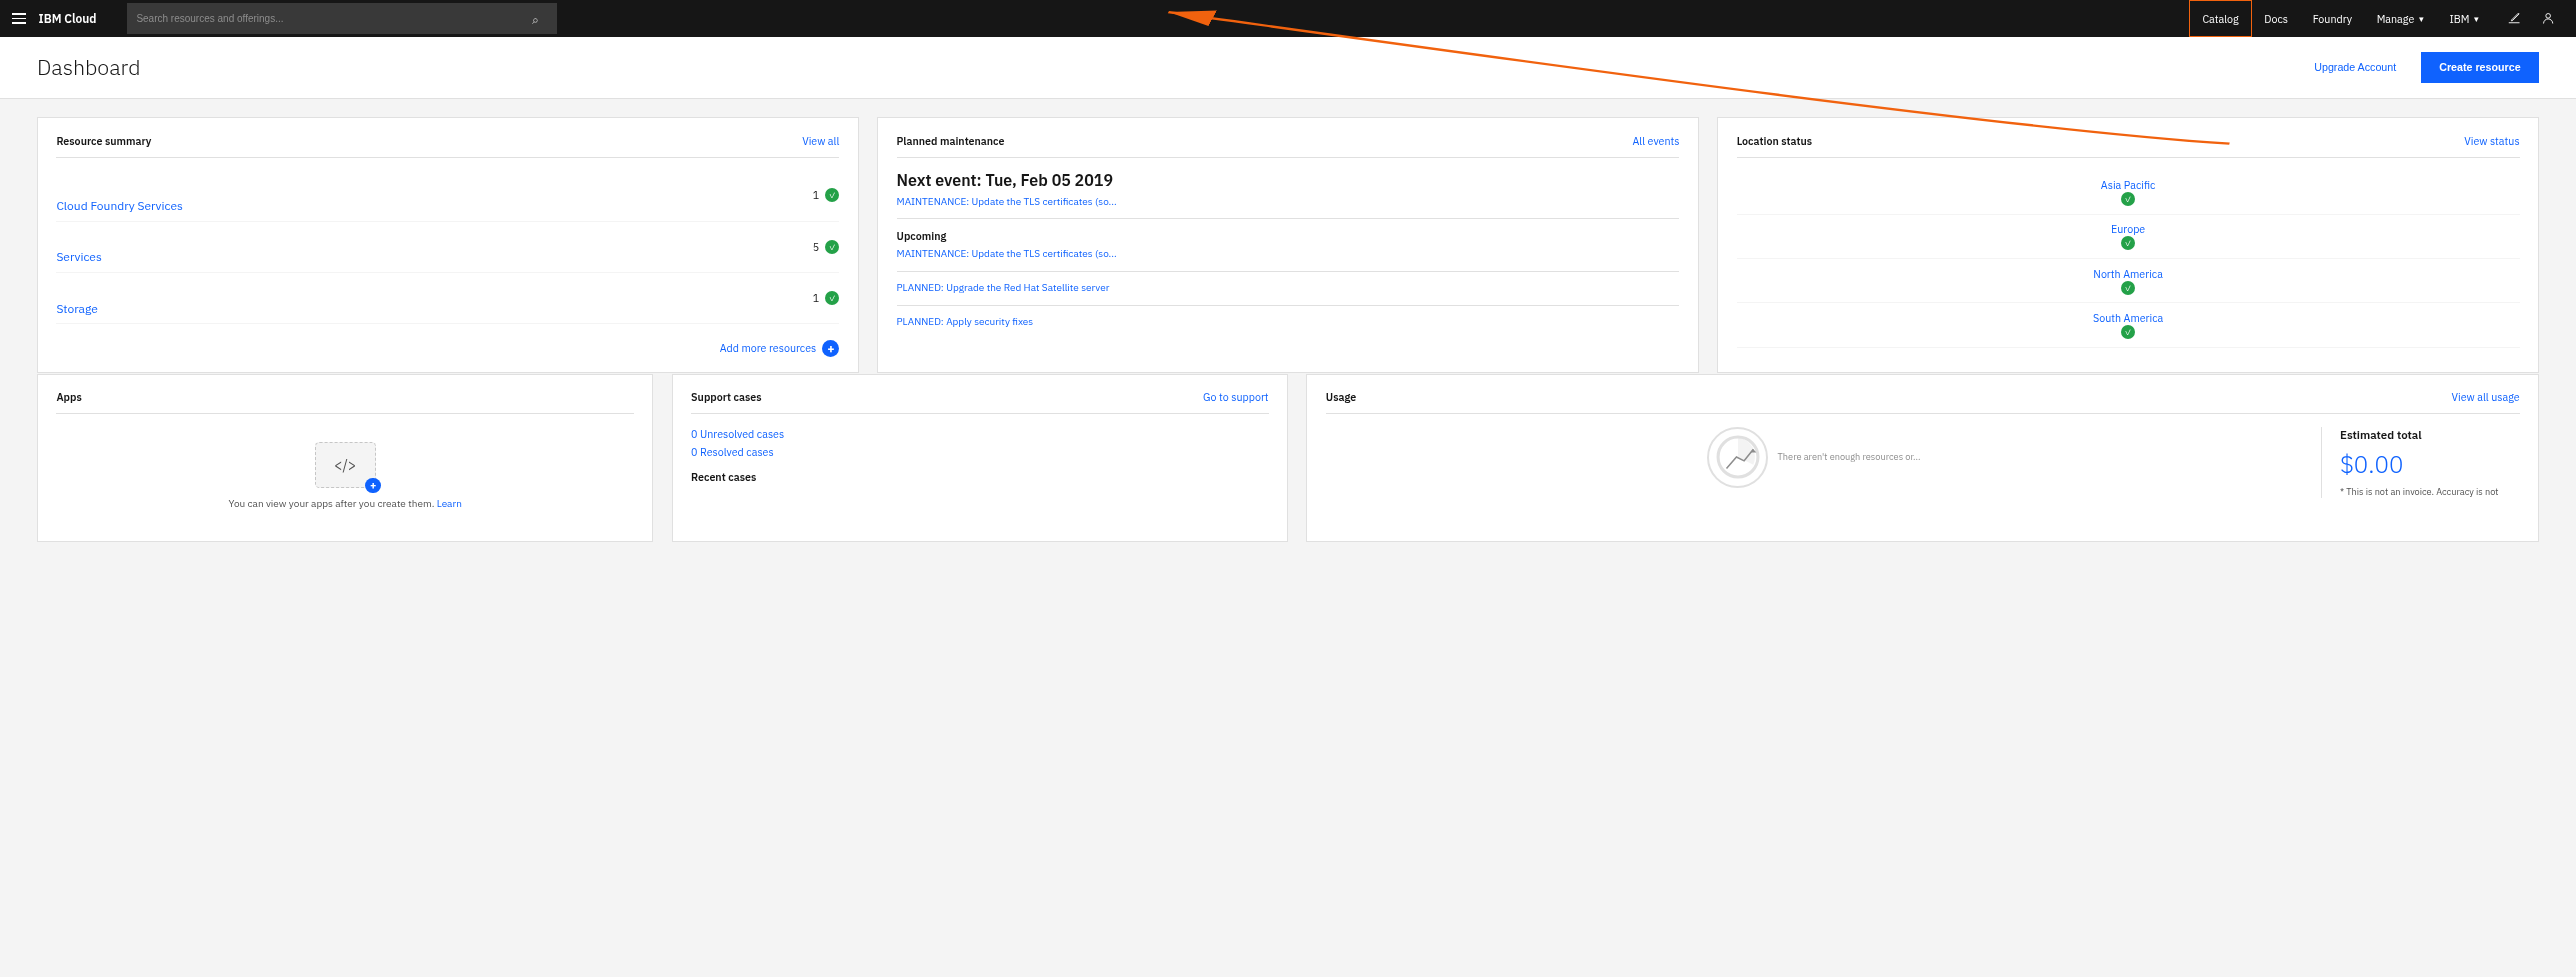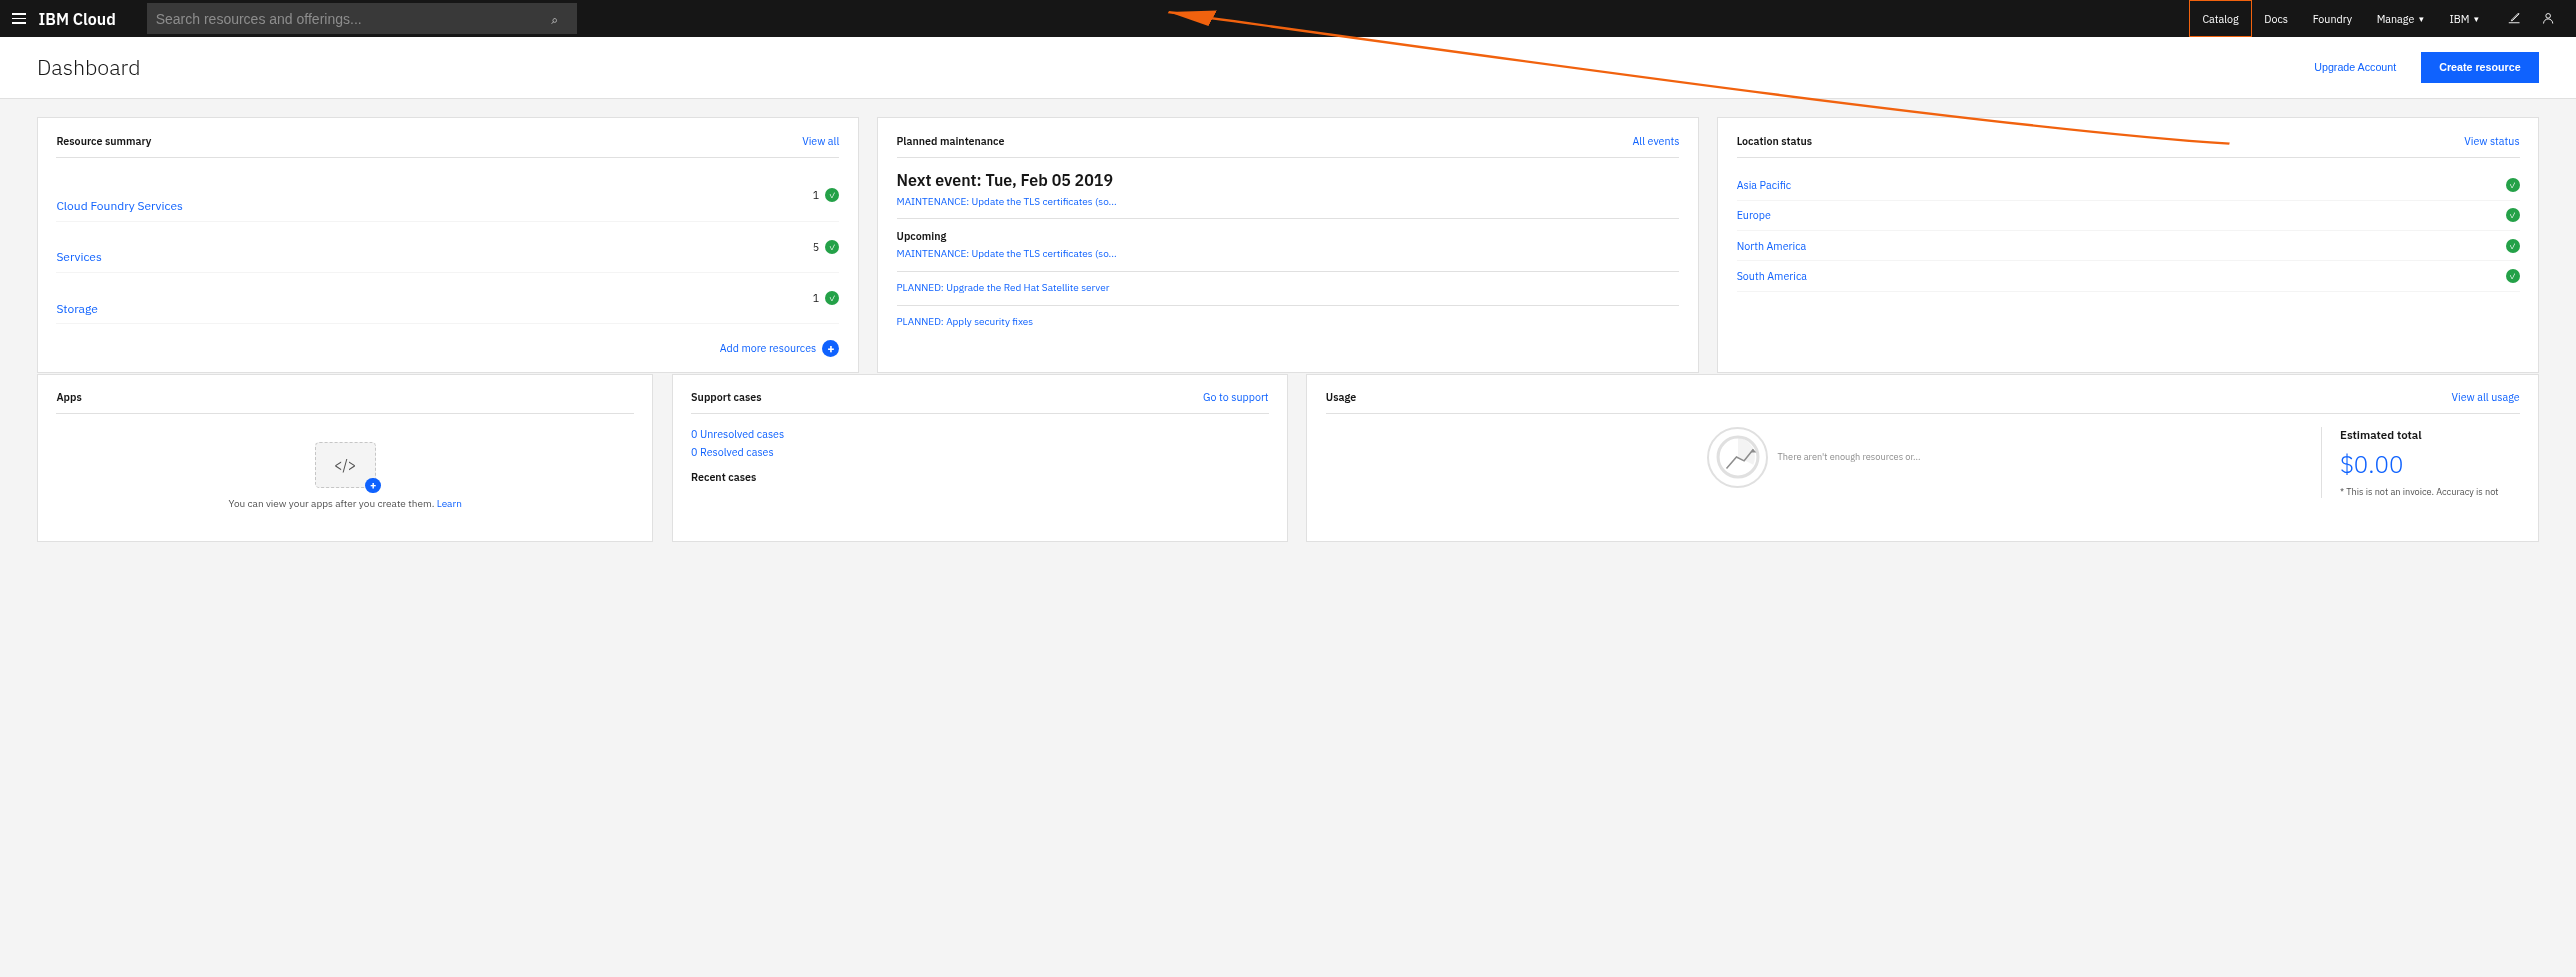--- a/index.html
+++ b/index.html
@@ -19,21 +19,21 @@
     .topnav-hamburger {
       margin-right: 12.3px;
       cursor: pointer;
       display: flex;
       flex-direction: column;
       gap: 3.1px;
     }
     .topnav-hamburger span { display: block; width: 14px; height: 1.5px; background: #fff; }
     .topnav-brand {
       color: #fff;
-      font-size: 16px;
+      font-size: 12px;
       font-weight: 600;
       margin-right: 18.4px;
       white-space: nowrap;
     }
     .topnav-search-icon {
       color: #c6c6c6;
       margin: 0 9.2px;
       font-size: 12.3px;
     }
     .topnav-links {
@@ -184,23 +184,24 @@
     
     .event-title { font-size: 16px; font-weight: 600; color: #161616; margin-bottom: 4.6px; }
     .event-link { color: #0f62fe; font-size: 10px; cursor: pointer; margin-bottom: 10.7px; display: block; }
     .event-section-title { font-size: 10.7px; font-weight: 600; color: #161616; margin-bottom: 4.6px; }
     .event-divider { border: none; border-top: 0.8px solid #e0e0e0; margin: 9.2px 0; }
 
     
     .location-item {
       display: flex;
       align-items: center;
-      justify-content: space-between;
+      justify-content: center;
       padding: 7.7px 0;
       border-bottom: 0.8px solid #f4f4f4;
+      flex-direction: column;
     }
     .location-name { color: #0f62fe; font-size: 10.7px; cursor: pointer; }
 
     
     .bottom-row {
       display: grid;
       grid-template-columns: 1fr 1fr 2fr;
       gap: 18.4px;
     }
 
@@ -270,21 +271,21 @@
       align-items: center;
       background: #393939;
       height: 31px;
       padding: 0 9.2px;
       margin: 0 12.3px;
     }
     .search-input {
       background: transparent;
       border: none;
       color: #c6c6c6;
-      font-size: 14px;
+      font-size: 10px;
       outline: none;
       flex: 1;
     }
     .search-input::placeholder { color: #8d8d8d; }
 
     
     .annotation-container {
       position: relative;
       width: 100%;
       height: 0;

